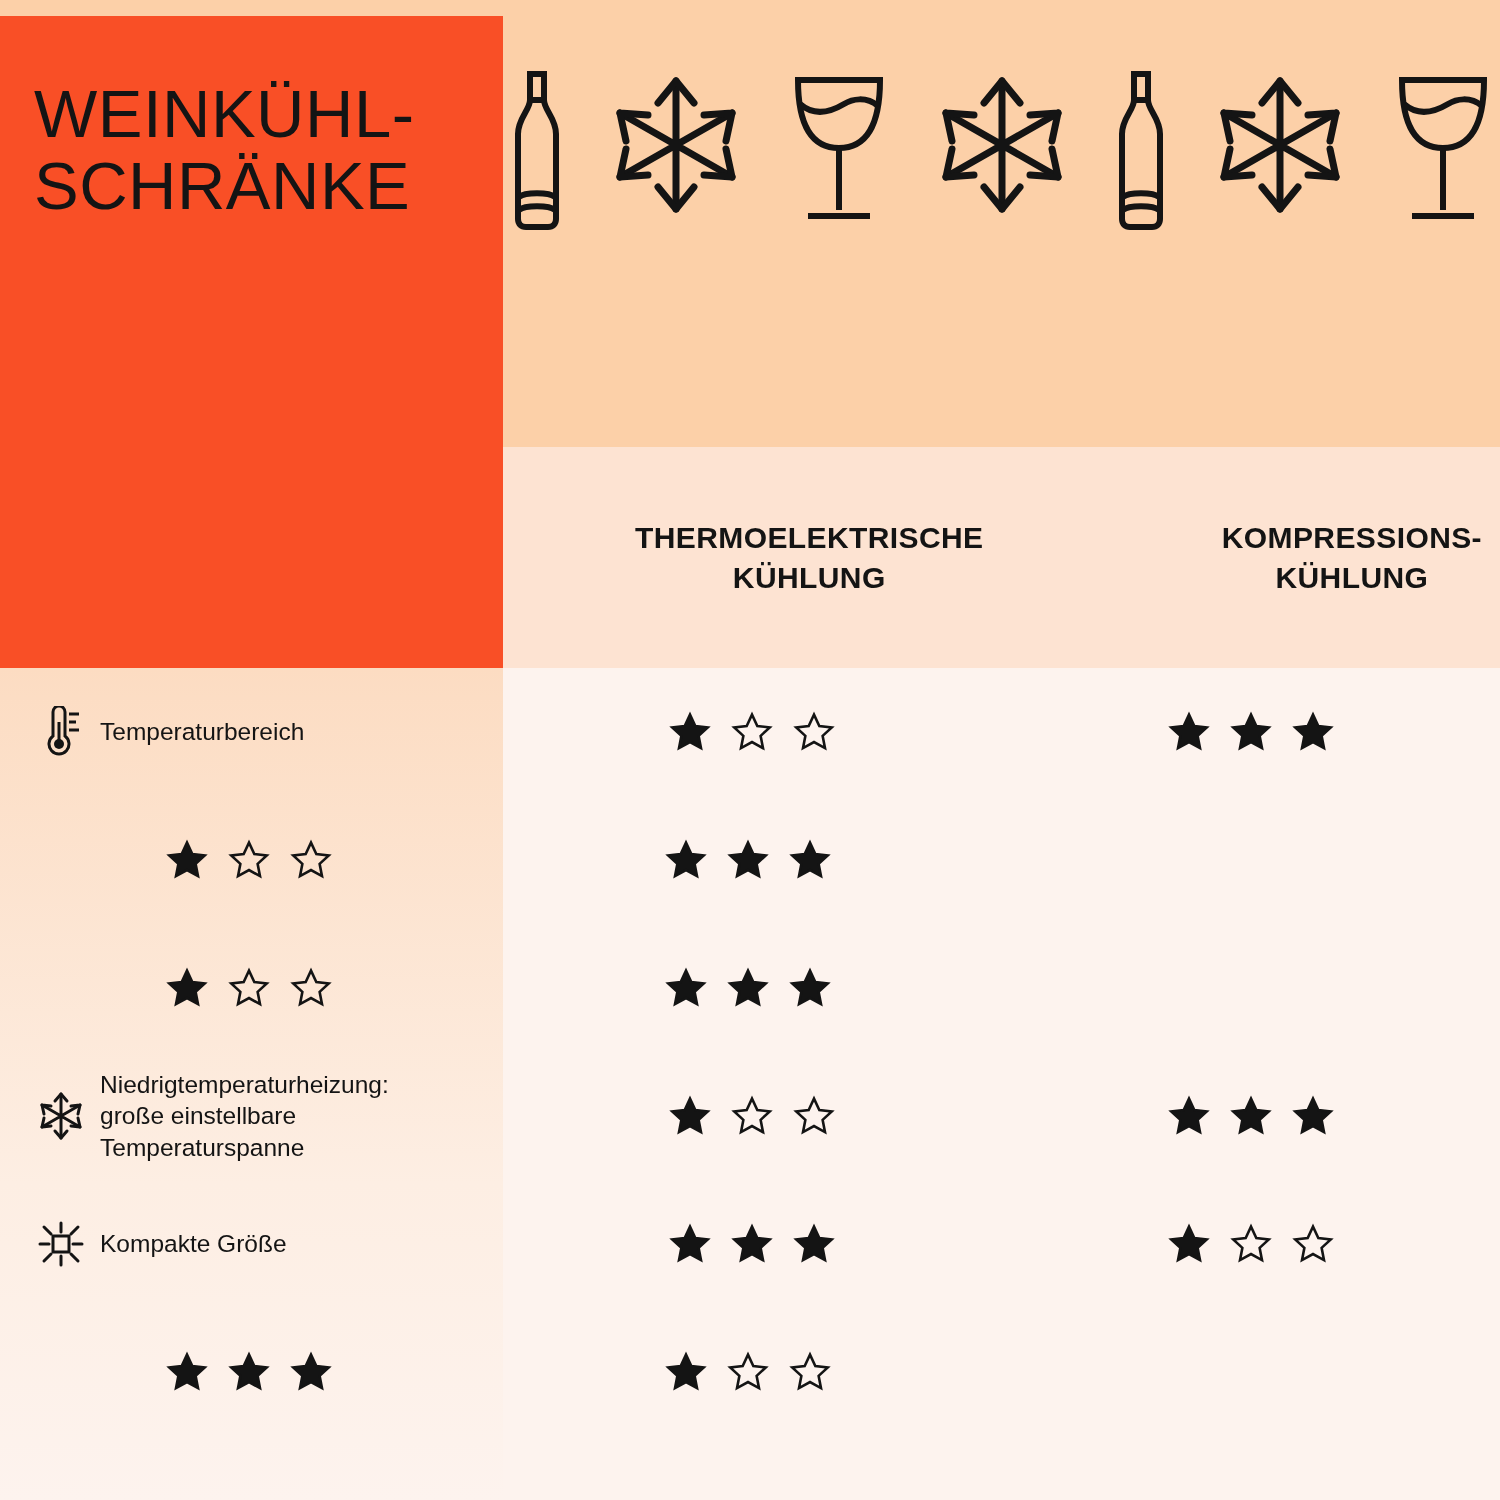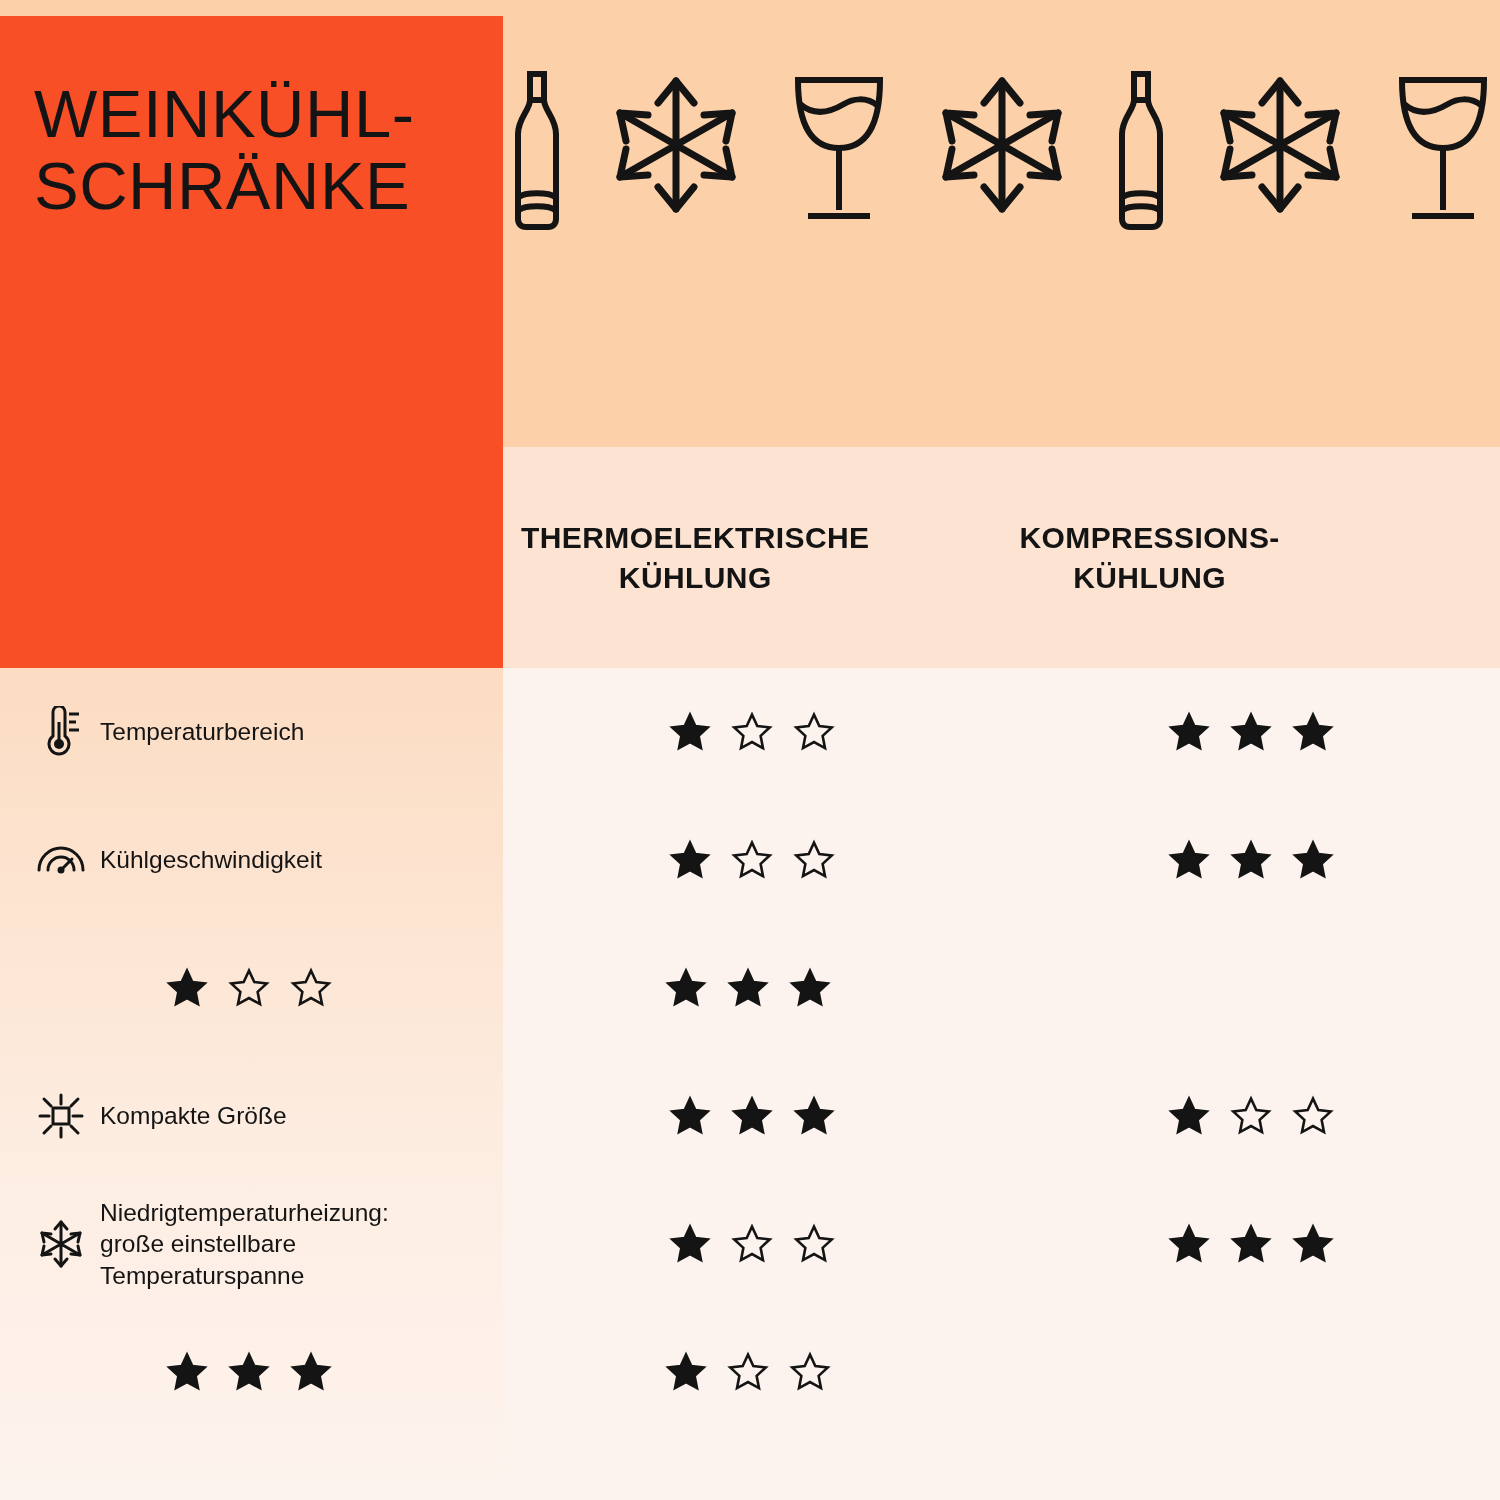--- a/index.html
+++ b/index.html
@@ -73,21 +73,21 @@
     top: 447px;
     width: 997px;
     height: 221px;
     background: #fde3d2;
     display: flex;
   }
   .header-cell {
     flex: 1 1 0;
     display: flex;
     align-items: center;
-    justify-content: flex-start;
+    justify-content: flex-end;
     text-align: center;
     padding: 0 18px;
     box-sizing: border-box;
   }
   .header-cell span {
     font-size: 30px;
     font-weight: 700;
     line-height: 1.32;
     color: #141414;
     letter-spacing: 0.4px;
@@ -275,115 +275,67 @@
               <path d="M12 2.5l2.9 6.2 6.8.8-5 4.6 1.3 6.7L12 17.5l-6 3.3 1.3-6.7-5-4.6 6.8-.8z"></path>
             </svg>
           <svg class="star" width="46" height="44" viewBox="0 0 24 24" fill="#141414" stroke="#141414" stroke-width="1.4">
               <path d="M12 2.5l2.9 6.2 6.8.8-5 4.6 1.3 6.7L12 17.5l-6 3.3 1.3-6.7-5-4.6 6.8-.8z"></path>
             </svg>
         </div>
       </div>
     </div>
 
     <div class="row">
-      <div class="row-label">
-        <div class="row-icon">
-          <svg width="52" height="44" viewBox="0 0 52 44" fill="none" stroke="#141414" stroke-width="3" stroke-linecap="round">
-            <path d="M4 32a22 22 0 0144 0"></path>
-            <path d="M13 32a13 13 0 0126 0"></path>
-            <circle cx="26" cy="32" r="3.5" fill="#141414" stroke="none"></circle>
-            <path d="M26 32l11-11"></path>
-          </svg>
-        </div>
-        <div class="row-text">Kühlgeschwindigkeit</div>
-      </div>
-      <div class="row-ratings">
-        <div class="rating-cell">
-          <svg class="star" width="46" height="44" viewBox="0 0 24 24" fill="#141414" stroke="#141414" stroke-width="1.4">
-              <path d="M12 2.5l2.9 6.2 6.8.8-5 4.6 1.3 6.7L12 17.5l-6 3.3 1.3-6.7-5-4.6 6.8-.8z"></path>
-            </svg>
-          <svg class="star" width="46" height="44" viewBox="0 0 24 24" fill="none" stroke="#141414" stroke-width="1.4">
-              <path d="M12 2.5l2.9 6.2 6.8.8-5 4.6 1.3 6.7L12 17.5l-6 3.3 1.3-6.7-5-4.6 6.8-.8z"></path>
-            </svg>
-          <svg class="star" width="46" height="44" viewBox="0 0 24 24" fill="none" stroke="#141414" stroke-width="1.4">
-              <path d="M12 2.5l2.9 6.2 6.8.8-5 4.6 1.3 6.7L12 17.5l-6 3.3 1.3-6.7-5-4.6 6.8-.8z"></path>
-            </svg>
-        </div>
-        <div class="rating-cell">
-          <svg class="star" width="46" height="44" viewBox="0 0 24 24" fill="#141414" stroke="#141414" stroke-width="1.4">
-              <path d="M12 2.5l2.9 6.2 6.8.8-5 4.6 1.3 6.7L12 17.5l-6 3.3 1.3-6.7-5-4.6 6.8-.8z"></path>
-            </svg>
-          <svg class="star" width="46" height="44" viewBox="0 0 24 24" fill="#141414" stroke="#141414" stroke-width="1.4">
-              <path d="M12 2.5l2.9 6.2 6.8.8-5 4.6 1.3 6.7L12 17.5l-6 3.3 1.3-6.7-5-4.6 6.8-.8z"></path>
-            </svg>
-          <svg class="star" width="46" height="44" viewBox="0 0 24 24" fill="#141414" stroke="#141414" stroke-width="1.4">
-              <path d="M12 2.5l2.9 6.2 6.8.8-5 4.6 1.3 6.7L12 17.5l-6 3.3 1.3-6.7-5-4.6 6.8-.8z"></path>
-            </svg>
-        </div>
-      </div>
-    </div>
-
-    <div class="row">
-      <div class="row-ratings">
-        <div class="rating-cell">
-          <svg class="star" width="46" height="44" viewBox="0 0 24 24" fill="#141414" stroke="#141414" stroke-width="1.4">
-              <path d="M12 2.5l2.9 6.2 6.8.8-5 4.6 1.3 6.7L12 17.5l-6 3.3 1.3-6.7-5-4.6 6.8-.8z"></path>
-            </svg>
-          <svg class="star" width="46" height="44" viewBox="0 0 24 24" fill="none" stroke="#141414" stroke-width="1.4">
-              <path d="M12 2.5l2.9 6.2 6.8.8-5 4.6 1.3 6.7L12 17.5l-6 3.3 1.3-6.7-5-4.6 6.8-.8z"></path>
-            </svg>
-          <svg class="star" width="46" height="44" viewBox="0 0 24 24" fill="none" stroke="#141414" stroke-width="1.4">
-              <path d="M12 2.5l2.9 6.2 6.8.8-5 4.6 1.3 6.7L12 17.5l-6 3.3 1.3-6.7-5-4.6 6.8-.8z"></path>
-            </svg>
-        </div>
-        <div class="rating-cell">
-          <svg class="star" width="46" height="44" viewBox="0 0 24 24" fill="#141414" stroke="#141414" stroke-width="1.4">
-              <path d="M12 2.5l2.9 6.2 6.8.8-5 4.6 1.3 6.7L12 17.5l-6 3.3 1.3-6.7-5-4.6 6.8-.8z"></path>
-            </svg>
-          <svg class="star" width="46" height="44" viewBox="0 0 24 24" fill="#141414" stroke="#141414" stroke-width="1.4">
-              <path d="M12 2.5l2.9 6.2 6.8.8-5 4.6 1.3 6.7L12 17.5l-6 3.3 1.3-6.7-5-4.6 6.8-.8z"></path>
-            </svg>
-          <svg class="star" width="46" height="44" viewBox="0 0 24 24" fill="#141414" stroke="#141414" stroke-width="1.4">
-              <path d="M12 2.5l2.9 6.2 6.8.8-5 4.6 1.3 6.7L12 17.5l-6 3.3 1.3-6.7-5-4.6 6.8-.8z"></path>
-            </svg>
-        </div>
-      </div>
-    </div>
-
-    <div class="row">
-      <div class="row-label">
-        <div class="row-icon">
-          <svg width="50" height="50" viewBox="0 0 50 50" fill="none" stroke="#141414" stroke-width="3" stroke-linecap="round">
-            <rect x="17" y="17" width="16" height="16"></rect>
-            <path d="M25 4v9M25 37v9M4 25h9M37 25h9"></path>
-            <path d="M8 8l7 7M42 8l-7 7M8 42l7-7M42 42l-7-7"></path>
-          </svg>
-        </div>
-        <div class="row-text">Kompakte Größe</div>
-      </div>
-      <div class="row-ratings">
-        <div class="rating-cell">
-          <svg class="star" width="46" height="44" viewBox="0 0 24 24" fill="#141414" stroke="#141414" stroke-width="1.4">
-              <path d="M12 2.5l2.9 6.2 6.8.8-5 4.6 1.3 6.7L12 17.5l-6 3.3 1.3-6.7-5-4.6 6.8-.8z"></path>
-            </svg>
-          <svg class="star" width="46" height="44" viewBox="0 0 24 24" fill="#141414" stroke="#141414" stroke-width="1.4">
-              <path d="M12 2.5l2.9 6.2 6.8.8-5 4.6 1.3 6.7L12 17.5l-6 3.3 1.3-6.7-5-4.6 6.8-.8z"></path>
-            </svg>
-          <svg class="star" width="46" height="44" viewBox="0 0 24 24" fill="#141414" stroke="#141414" stroke-width="1.4">
-              <path d="M12 2.5l2.9 6.2 6.8.8-5 4.6 1.3 6.7L12 17.5l-6 3.3 1.3-6.7-5-4.6 6.8-.8z"></path>
-            </svg>
-        </div>
-        <div class="rating-cell">
-          <svg class="star" width="46" height="44" viewBox="0 0 24 24" fill="#141414" stroke="#141414" stroke-width="1.4">
-              <path d="M12 2.5l2.9 6.2 6.8.8-5 4.6 1.3 6.7L12 17.5l-6 3.3 1.3-6.7-5-4.6 6.8-.8z"></path>
-            </svg>
-          <svg class="star" width="46" height="44" viewBox="0 0 24 24" fill="none" stroke="#141414" stroke-width="1.4">
-              <path d="M12 2.5l2.9 6.2 6.8.8-5 4.6 1.3 6.7L12 17.5l-6 3.3 1.3-6.7-5-4.6 6.8-.8z"></path>
-            </svg>
-          <svg class="star" width="46" height="44" viewBox="0 0 24 24" fill="none" stroke="#141414" stroke-width="1.4">
+      <div class="row-ratings">
+        <div class="rating-cell">
+          <svg class="star" width="46" height="44" viewBox="0 0 24 24" fill="#141414" stroke="#141414" stroke-width="1.4">
+              <path d="M12 2.5l2.9 6.2 6.8.8-5 4.6 1.3 6.7L12 17.5l-6 3.3 1.3-6.7-5-4.6 6.8-.8z"></path>
+            </svg>
+          <svg class="star" width="46" height="44" viewBox="0 0 24 24" fill="none" stroke="#141414" stroke-width="1.4">
+              <path d="M12 2.5l2.9 6.2 6.8.8-5 4.6 1.3 6.7L12 17.5l-6 3.3 1.3-6.7-5-4.6 6.8-.8z"></path>
+            </svg>
+          <svg class="star" width="46" height="44" viewBox="0 0 24 24" fill="none" stroke="#141414" stroke-width="1.4">
+              <path d="M12 2.5l2.9 6.2 6.8.8-5 4.6 1.3 6.7L12 17.5l-6 3.3 1.3-6.7-5-4.6 6.8-.8z"></path>
+            </svg>
+        </div>
+        <div class="rating-cell">
+          <svg class="star" width="46" height="44" viewBox="0 0 24 24" fill="#141414" stroke="#141414" stroke-width="1.4">
+              <path d="M12 2.5l2.9 6.2 6.8.8-5 4.6 1.3 6.7L12 17.5l-6 3.3 1.3-6.7-5-4.6 6.8-.8z"></path>
+            </svg>
+          <svg class="star" width="46" height="44" viewBox="0 0 24 24" fill="#141414" stroke="#141414" stroke-width="1.4">
+              <path d="M12 2.5l2.9 6.2 6.8.8-5 4.6 1.3 6.7L12 17.5l-6 3.3 1.3-6.7-5-4.6 6.8-.8z"></path>
+            </svg>
+          <svg class="star" width="46" height="44" viewBox="0 0 24 24" fill="#141414" stroke="#141414" stroke-width="1.4">
+              <path d="M12 2.5l2.9 6.2 6.8.8-5 4.6 1.3 6.7L12 17.5l-6 3.3 1.3-6.7-5-4.6 6.8-.8z"></path>
+            </svg>
+        </div>
+      </div>
+    </div>
+
+    <div class="row">
+      <div class="row-ratings">
+        <div class="rating-cell">
+          <svg class="star" width="46" height="44" viewBox="0 0 24 24" fill="#141414" stroke="#141414" stroke-width="1.4">
+              <path d="M12 2.5l2.9 6.2 6.8.8-5 4.6 1.3 6.7L12 17.5l-6 3.3 1.3-6.7-5-4.6 6.8-.8z"></path>
+            </svg>
+          <svg class="star" width="46" height="44" viewBox="0 0 24 24" fill="none" stroke="#141414" stroke-width="1.4">
+              <path d="M12 2.5l2.9 6.2 6.8.8-5 4.6 1.3 6.7L12 17.5l-6 3.3 1.3-6.7-5-4.6 6.8-.8z"></path>
+            </svg>
+          <svg class="star" width="46" height="44" viewBox="0 0 24 24" fill="none" stroke="#141414" stroke-width="1.4">
+              <path d="M12 2.5l2.9 6.2 6.8.8-5 4.6 1.3 6.7L12 17.5l-6 3.3 1.3-6.7-5-4.6 6.8-.8z"></path>
+            </svg>
+        </div>
+        <div class="rating-cell">
+          <svg class="star" width="46" height="44" viewBox="0 0 24 24" fill="#141414" stroke="#141414" stroke-width="1.4">
+              <path d="M12 2.5l2.9 6.2 6.8.8-5 4.6 1.3 6.7L12 17.5l-6 3.3 1.3-6.7-5-4.6 6.8-.8z"></path>
+            </svg>
+          <svg class="star" width="46" height="44" viewBox="0 0 24 24" fill="#141414" stroke="#141414" stroke-width="1.4">
+              <path d="M12 2.5l2.9 6.2 6.8.8-5 4.6 1.3 6.7L12 17.5l-6 3.3 1.3-6.7-5-4.6 6.8-.8z"></path>
+            </svg>
+          <svg class="star" width="46" height="44" viewBox="0 0 24 24" fill="#141414" stroke="#141414" stroke-width="1.4">
               <path d="M12 2.5l2.9 6.2 6.8.8-5 4.6 1.3 6.7L12 17.5l-6 3.3 1.3-6.7-5-4.6 6.8-.8z"></path>
             </svg>
         </div>
       </div>
     </div>
 
     <div class="row">
       <div class="row-label">
         <div class="row-icon">
           <svg width="50" height="52" viewBox="0 0 50 52" fill="none" stroke="#141414" stroke-width="3" stroke-linecap="round">
@@ -417,20 +369,57 @@
               <path d="M12 2.5l2.9 6.2 6.8.8-5 4.6 1.3 6.7L12 17.5l-6 3.3 1.3-6.7-5-4.6 6.8-.8z"></path>
             </svg>
           <svg class="star" width="46" height="44" viewBox="0 0 24 24" fill="#141414" stroke="#141414" stroke-width="1.4">
               <path d="M12 2.5l2.9 6.2 6.8.8-5 4.6 1.3 6.7L12 17.5l-6 3.3 1.3-6.7-5-4.6 6.8-.8z"></path>
             </svg>
         </div>
       </div>
     </div>
 
     <div class="row">
+      <div class="row-label">
+        <div class="row-icon">
+          <svg width="50" height="50" viewBox="0 0 50 50" fill="none" stroke="#141414" stroke-width="3" stroke-linecap="round">
+            <rect x="17" y="17" width="16" height="16"></rect>
+            <path d="M25 4v9M25 37v9M4 25h9M37 25h9"></path>
+            <path d="M8 8l7 7M42 8l-7 7M8 42l7-7M42 42l-7-7"></path>
+          </svg>
+        </div>
+        <div class="row-text">Kompakte Größe</div>
+      </div>
+      <div class="row-ratings">
+        <div class="rating-cell">
+          <svg class="star" width="46" height="44" viewBox="0 0 24 24" fill="#141414" stroke="#141414" stroke-width="1.4">
+              <path d="M12 2.5l2.9 6.2 6.8.8-5 4.6 1.3 6.7L12 17.5l-6 3.3 1.3-6.7-5-4.6 6.8-.8z"></path>
+            </svg>
+          <svg class="star" width="46" height="44" viewBox="0 0 24 24" fill="#141414" stroke="#141414" stroke-width="1.4">
+              <path d="M12 2.5l2.9 6.2 6.8.8-5 4.6 1.3 6.7L12 17.5l-6 3.3 1.3-6.7-5-4.6 6.8-.8z"></path>
+            </svg>
+          <svg class="star" width="46" height="44" viewBox="0 0 24 24" fill="#141414" stroke="#141414" stroke-width="1.4">
+              <path d="M12 2.5l2.9 6.2 6.8.8-5 4.6 1.3 6.7L12 17.5l-6 3.3 1.3-6.7-5-4.6 6.8-.8z"></path>
+            </svg>
+        </div>
+        <div class="rating-cell">
+          <svg class="star" width="46" height="44" viewBox="0 0 24 24" fill="#141414" stroke="#141414" stroke-width="1.4">
+              <path d="M12 2.5l2.9 6.2 6.8.8-5 4.6 1.3 6.7L12 17.5l-6 3.3 1.3-6.7-5-4.6 6.8-.8z"></path>
+            </svg>
+          <svg class="star" width="46" height="44" viewBox="0 0 24 24" fill="none" stroke="#141414" stroke-width="1.4">
+              <path d="M12 2.5l2.9 6.2 6.8.8-5 4.6 1.3 6.7L12 17.5l-6 3.3 1.3-6.7-5-4.6 6.8-.8z"></path>
+            </svg>
+          <svg class="star" width="46" height="44" viewBox="0 0 24 24" fill="none" stroke="#141414" stroke-width="1.4">
+              <path d="M12 2.5l2.9 6.2 6.8.8-5 4.6 1.3 6.7L12 17.5l-6 3.3 1.3-6.7-5-4.6 6.8-.8z"></path>
+            </svg>
+        </div>
+      </div>
+    </div>
+
+    <div class="row">
       <div class="row-ratings">
         <div class="rating-cell">
           <svg class="star" width="46" height="44" viewBox="0 0 24 24" fill="#141414" stroke="#141414" stroke-width="1.4">
               <path d="M12 2.5l2.9 6.2 6.8.8-5 4.6 1.3 6.7L12 17.5l-6 3.3 1.3-6.7-5-4.6 6.8-.8z"></path>
             </svg>
           <svg class="star" width="46" height="44" viewBox="0 0 24 24" fill="#141414" stroke="#141414" stroke-width="1.4">
               <path d="M12 2.5l2.9 6.2 6.8.8-5 4.6 1.3 6.7L12 17.5l-6 3.3 1.3-6.7-5-4.6 6.8-.8z"></path>
             </svg>
           <svg class="star" width="46" height="44" viewBox="0 0 24 24" fill="#141414" stroke="#141414" stroke-width="1.4">
               <path d="M12 2.5l2.9 6.2 6.8.8-5 4.6 1.3 6.7L12 17.5l-6 3.3 1.3-6.7-5-4.6 6.8-.8z"></path>

